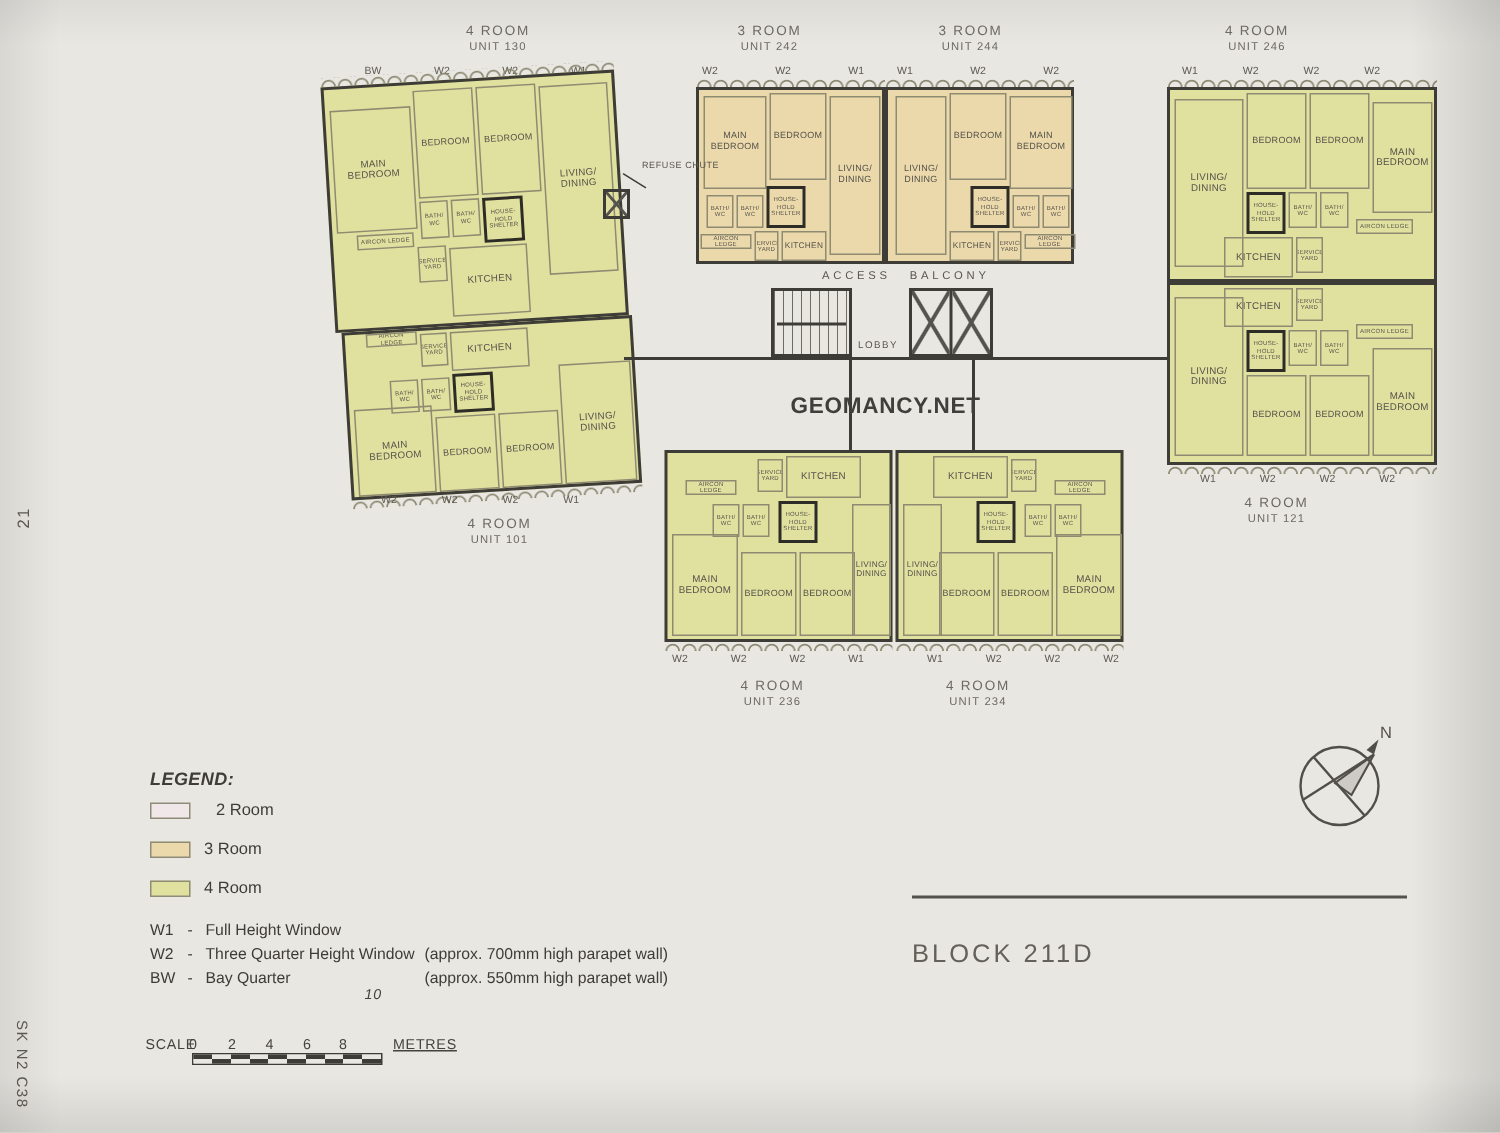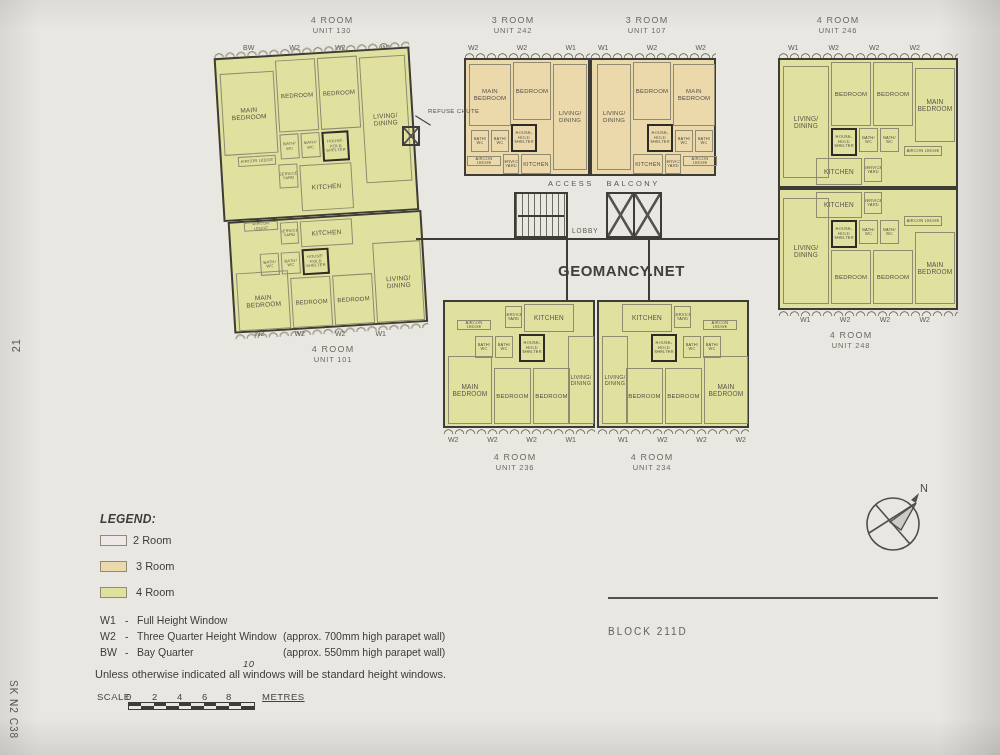--- a/index.html
+++ b/index.html
@@ -43,41 +43,41 @@
   .sw{position:absolute;width:27px;height:11px;border:1px solid #8e8b78;box-sizing:border-box;}
   .sw2{background:#efe7e8;}.sw3{background:#ecd9ab;}.sw4{background:#e1e19f;}
   .lg-label{position:absolute;font-size:11px;color:#3f3d38;}
   .wk{position:absolute;font-size:10.5px;color:#3e3c37;}
   .foot{position:absolute;font-size:11px;color:#3e3c37;}
   .scale-txt{position:absolute;font-size:9.5px;color:#45433e;letter-spacing:.5px;}
   .sbar{position:absolute;left:128px;top:702px;width:127px;height:8px;border:1px solid #3e3c36;box-sizing:border-box;}
   .sbar .t{height:3px;background:repeating-linear-gradient(90deg,#3e3c36 0 12.5px,#e9e7e2 12.5px 25px);}
   .sbar .b{height:3px;background:repeating-linear-gradient(90deg,#e9e7e2 0 12.5px,#3e3c36 12.5px 25px);}
   .ptitle{position:absolute;font-size:20px;font-weight:bold;letter-spacing:1.5px;color:#45433d;}
-  .psub{position:absolute;font-size:10px;letter-spacing:2px;color:#63615a;}
+  .psub{position:absolute;font-size:17px;letter-spacing:2px;color:#63615a;}
   .trule{position:absolute;height:2px;background:#54524c;}
   .disc{position:absolute;border:1.6px solid #d9a75f;border-radius:4px;background:rgba(247,245,239,0.55);
     font-size:10.5px;color:#3e3c37;display:flex;align-items:center;padding:0 6px;box-sizing:border-box;}
 </style>
 </head>
 <body>
 
 <div class="sheet">
 
   <div class="ulabel" style="left:287px;top:15px;width:90px;">
     <span class="t">4 ROOM</span>
     <span class="n">UNIT 130</span>
   </div>
   <div class="ulabel" style="left:468px;top:15px;width:90px;">
     <span class="t">3 ROOM</span>
     <span class="n">UNIT 242</span>
   </div>
   <div class="ulabel" style="left:602px;top:15px;width:90px;">
     <span class="t">3 ROOM</span>
-    <span class="n">UNIT 107</span>
+    <span class="n">UNIT 244</span>
   </div>
   <div class="ulabel" style="left:793px;top:15px;width:90px;">
     <span class="t">4 ROOM</span>
     <span class="n">UNIT 246</span>
   </div>
 
   <div class="wrow" style="left:243px;top:44px;width:148px;">
     <span>BW</span>
     <span>W2</span>
     <span>W2</span>
@@ -222,21 +222,21 @@
 
   <div class="stair" style="left:514px;top:192px;width:54px;height:46px;">
     <div class="stair-rail"></div>
   </div>
   <div class="lifts" style="left:606px;top:192px;width:56px;height:46px;">
     <div class="lift"></div>
     <div class="lift"></div>
   </div>
   <div class="coretxt" style="left:572px;top:227px;font-size:6.5px;letter-spacing:1px;">LOBBY</div>
 
-  <div class="watermark" style="left:527px;top:262px;margin-left:31px;">GEOMANCY.NET</div>
+  <div class="watermark" style="left:527px;top:262px;">GEOMANCY.NET</div>
 
   <div class="wrow" style="left:254px;top:330px;width:132px;">
     <span>W2</span>
     <span>W2</span>
     <span>W2</span>
     <span>W1</span>
   </div>
   <div class="ulabel" style="left:288px;top:344px;width:90px;">
     <span class="t">4 ROOM</span>
     <span class="n">UNIT 101</span>
@@ -265,43 +265,42 @@
   </div>
 
   <div class="wrow" style="left:800px;top:316px;width:130px;">
     <span>W1</span>
     <span>W2</span>
     <span>W2</span>
     <span>W2</span>
   </div>
   <div class="ulabel" style="left:806px;top:330px;width:90px;">
     <span class="t">4 ROOM</span>
-    <span class="n">UNIT 248</span>
+    <span class="n">UNIT 121</span>
   </div>
 
   <div class="legend-title" style="left:100px;top:512px;">LEGEND:</div>
   <div class="sw sw2" style="left:100px;top:535px;"></div>
-  <div class="lg-label" style="left:133px;top:534px;">2 Room</div>
+  <div class="lg-label" style="left:144px;top:534px;">2 Room</div>
   <div class="sw sw3" style="left:100px;top:561px;"></div>
   <div class="lg-label" style="left:136px;top:560px;">3 Room</div>
   <div class="sw sw4" style="left:100px;top:587px;"></div>
   <div class="lg-label" style="left:136px;top:586px;">4 Room</div>
 
   <div class="wk" style="left:100px;top:614px;">W1</div>
   <div class="wk" style="left:125px;top:614px;">-</div>
   <div class="wk" style="left:137px;top:614px;">Full Height Window</div>
   <div class="wk" style="left:100px;top:630px;">W2</div>
   <div class="wk" style="left:125px;top:630px;">-</div>
   <div class="wk" style="left:137px;top:630px;">Three Quarter Height Window</div>
   <div class="wk" style="left:283px;top:630px;">(approx. 700mm high parapet wall)</div>
   <div class="wk" style="left:100px;top:646px;">BW</div>
   <div class="wk" style="left:125px;top:646px;">-</div>
   <div class="wk" style="left:137px;top:646px;">Bay Quarter</div>
   <div class="wk" style="left:283px;top:646px;">(approx. 550mm high parapet wall)</div>
-  <div class="foot" style="left:95px;top:668px;">Unless otherwise indicated all windows will be standard height windows.</div>
 
   <div class="scale-txt" style="left:97px;top:691px;">SCALE</div>
   <div class="scale-txt" style="left:126px;top:691px;">0</div>
   <div class="scale-txt" style="left:152px;top:691px;">2</div>
   <div class="scale-txt" style="left:177px;top:691px;">4</div>
   <div class="scale-txt" style="left:202px;top:691px;">6</div>
   <div class="scale-txt" style="left:226px;top:691px;">8</div>
   <div class="scale-txt" style="left:243px;top:658px;font-style:italic;">10</div>
   <div class="scale-txt" style="left:262px;top:691px;text-decoration:underline;">METRES</div>
   <div class="sbar">

